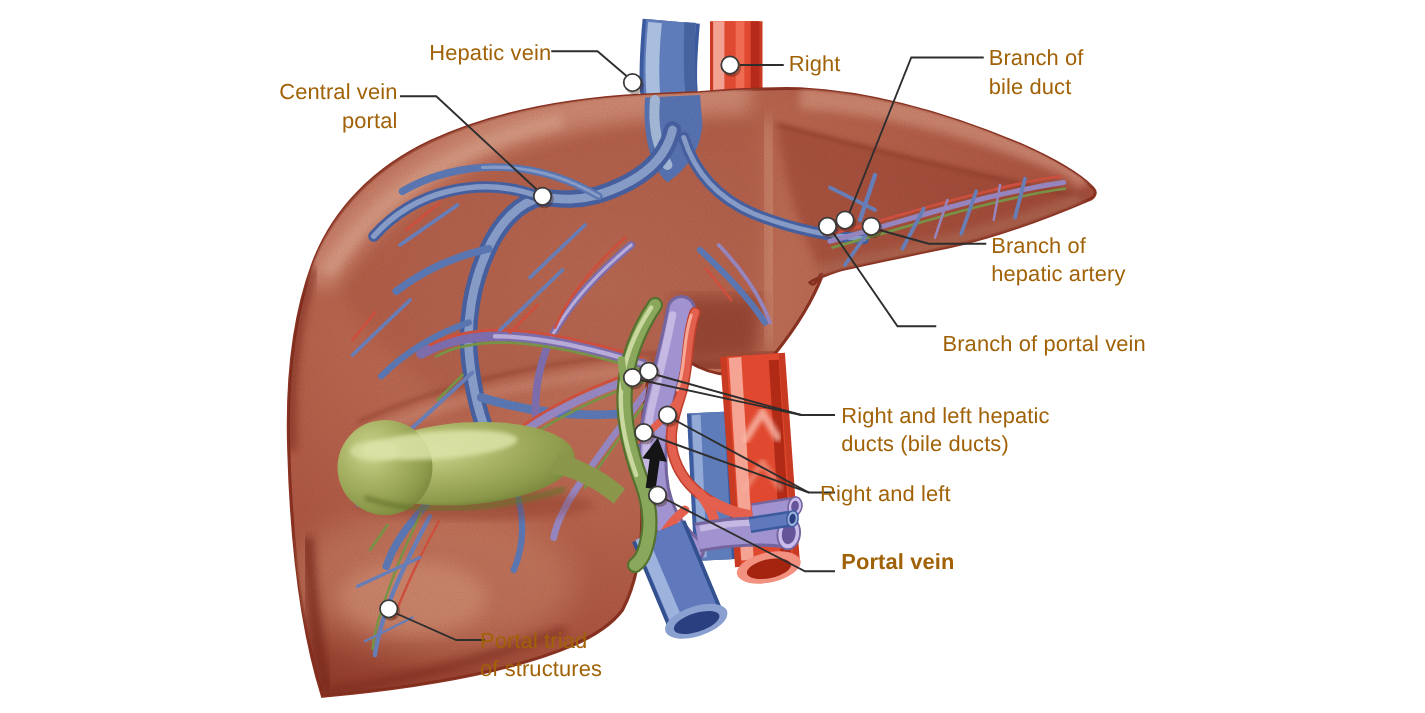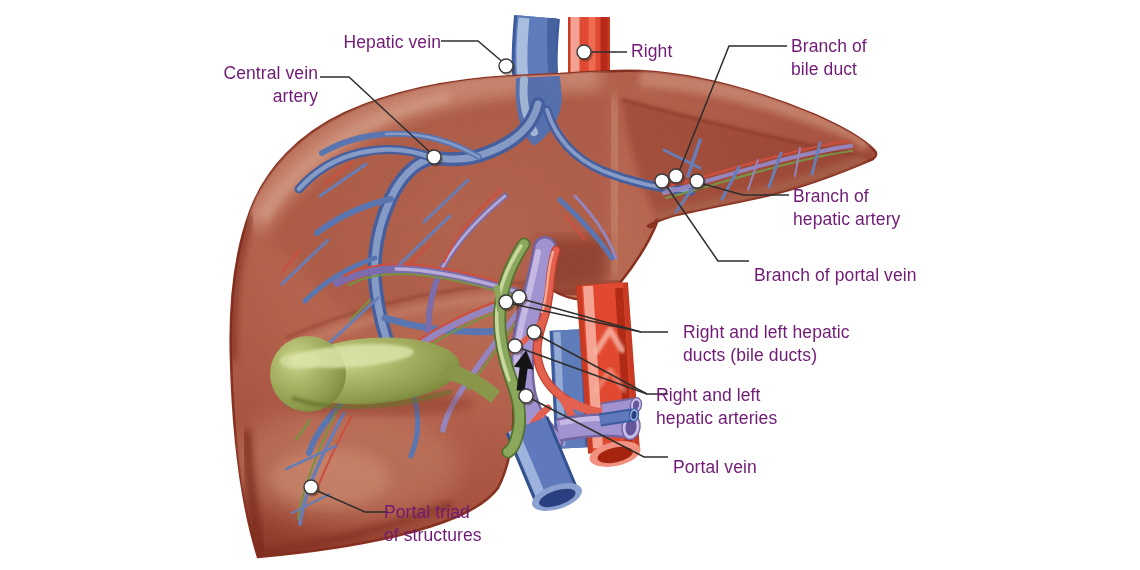--- a/index.html
+++ b/index.html
@@ -1,19 +1,19 @@
 <!DOCTYPE html>
 <html><head>
 <meta charset="utf-8">
 <style>
   html,body{margin:0;padding:0;background:#fff;}
   .diagram{position:relative;width:1140px;height:570px;background:#fff;overflow:hidden;
            font-family:"Liberation Sans",sans-serif;}
   .art{position:absolute;left:0;top:0;width:1140px;height:570px;}
-  .lbl{position:absolute;font-size:17.5px;line-height:23px;color:#701a75;letter-spacing:.1px;white-space:nowrap;}
+  .lbl{position:absolute;font-size:17.5px;line-height:23px;color:#a16207;letter-spacing:.1px;white-space:nowrap;}
   .lbl.r{text-align:right;}
 </style>
 </head>
 <body>
 
 <div class="diagram">
 
 <svg class="art" viewBox="0 0 1140 570" aria-hidden="true">
   <defs>
     <radialGradient id="liverG" cx="40%" cy="33%" r="80%">
@@ -313,44 +313,43 @@
     <circle cx="526" cy="396" r="7"></circle>
     <circle cx="311" cy="487" r="7"></circle>
   </g>
 </svg>
 
   <div class="lbl r" style="top:31px;right:699px;">
     <div>Hepatic vein</div>
   </div>
   <div class="lbl r" style="top:62px;right:822px;">
     <div>Central vein</div>
-    <div>artery</div>
+    <div>portal</div>
   </div>
   <div class="lbl" style="top:40px;left:631px;">
     <div>Right</div>
   </div>
   <div class="lbl" style="top:35px;left:791px;">
     <div>Branch of</div>
     <div>bile duct</div>
   </div>
   <div class="lbl" style="top:185px;left:793px;">
     <div>Branch of</div>
     <div>hepatic artery</div>
   </div>
   <div class="lbl" style="top:252px;left:754px;margin-top:12px;">
     <div>Branch of portal vein</div>
   </div>
-  <div class="lbl" style="top:321px;left:673px;margin-left:10px;">
+  <div class="lbl" style="top:321px;left:673px;">
     <div>Right and left hepatic</div>
     <div>ducts (bile ducts)</div>
   </div>
   <div class="lbl" style="top:384px;left:656px;">
     <div>Right and left</div>
-    <div>hepatic arteries</div>
-  </div>
-  <div class="lbl" style="top:456px;left:673px;">
+  </div>
+  <div class="lbl" style="top:438px;left:673px;font-weight:bold;">
     <div>Portal vein</div>
   </div>
   <div class="lbl" style="top:501px;left:384px;">
     <div>Portal triad</div>
     <div>of structures</div>
   </div>
 </div>
 
 </body></html>

